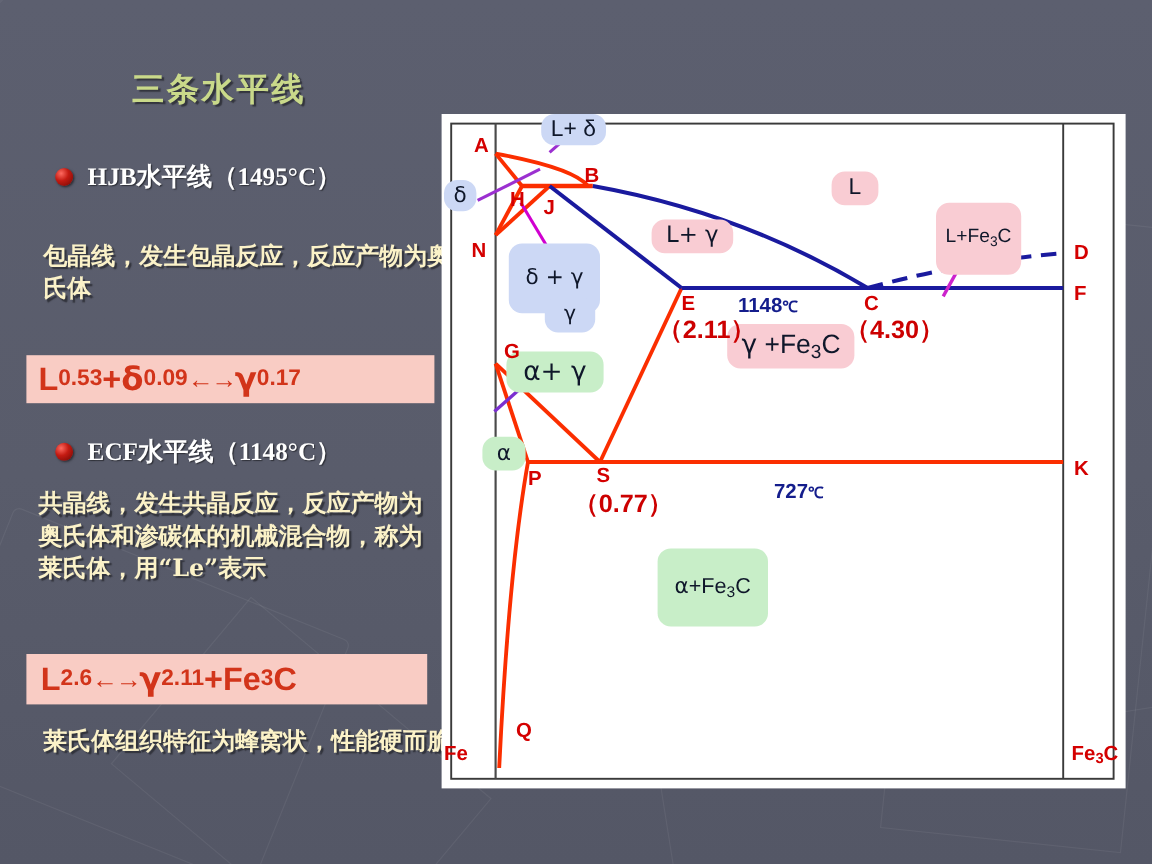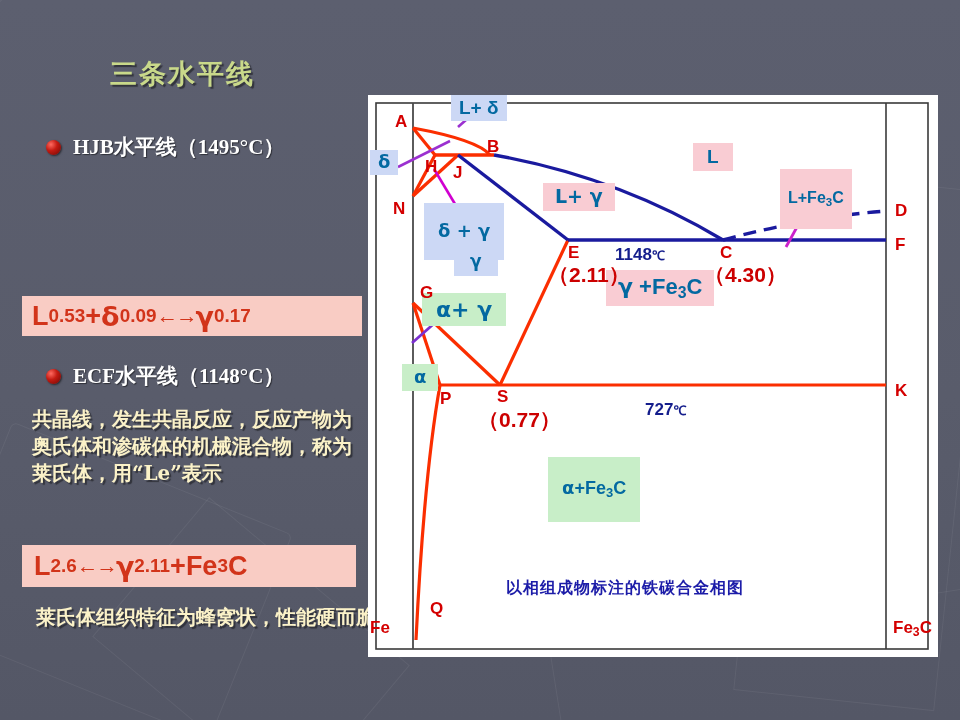--- a/index.html
+++ b/index.html
@@ -59,23 +59,23 @@
   }
   .eq1{left:22px;top:296px;width:330px;height:40px;font-size:27px;padding-left:10px;}
   .eq2{left:22px;top:545px;width:322px;height:42px;font-size:27px;padding-left:12px;}
   .sub{font-size:0.70em;vertical-align:-0.22em;}
   .arrw{font-size:0.80em;letter-spacing:-2px;}
 
   
   #panel{position:absolute;left:368px;top:95px;width:570px;height:562px;background:#ffffff;}
   #panel svg{position:absolute;left:0;top:0;}
   .phlabel{
-    position:absolute;font-weight:bold;color:#0369a1;
+    position:absolute;font-weight:normal;color:#0f172a;
     font-family:"Liberation Sans", sans-serif;
-    padding:2px 8px;white-space:nowrap;line-height:1.15;
+    padding:2px 8px;white-space:nowrap;line-height:1.15;border-radius:11px;
   }
   .bgblue{background:#ccd8f5;}
   .bgpink{background:#f9ccd3;}
   .bggreen{background:#c8eec8;}
   .ptlabel{
     position:absolute;color:#d40000;font-weight:bold;
     font-family:"Liberation Sans", sans-serif;font-size:17px;white-space:nowrap;
   }
   .conc{position:absolute;color:#cc0000;font-weight:bold;font-size:21px;
     font-family:"Liberation Sans", sans-serif;white-space:nowrap;text-align:center;}
@@ -96,20 +96,21 @@
   <div class="wm wm3"></div>
   <div class="wm wm4"></div>
 
   <div class="title">三条水平线</div>
 
   <div class="bullet-row" style="left:46px;top:133px;">
     <span class="bullet-dot"></span>
     <span class="bullet-text">HJB水平线（1495°C）</span>
   </div>
 
+  <div class="para" style="left:36px;top:200px;">包晶线，发生包晶反应，反应产物为奥氏体</div>
 
   <div class="eqbox eq1">
     <span>L</span>
       <span class="sub">0.53</span>
       <span>+</span>
       <span class="gk">δ</span>
       <span class="sub">0.09</span>
       <span class="arrw">←→</span>
       <span class="gk">γ</span>
       <span class="sub">0.17</span>
@@ -234,21 +235,20 @@
     <div class="conc" style="left:336px;top:166px;">（4.30）</div>
     <div class="conc" style="left:110px;top:311px;">（0.77）</div>
 
     <div class="temp" style="left:247px;top:150px;">
       <span>1148</span><span class="deg">℃</span>
     </div>
     <div class="temp" style="left:277px;top:305px;">
       <span>727</span><span class="deg">℃</span>
     </div>
 
-    <div class="caption" style="left:138px;top:483px;">以相组成物标注的铁碳合金相图</div>
   </div>
 
   <div class="ptlabel" style="left:370px;top:618px;">Fe</div>
   <div class="ptlabel" style="left:893px;top:618px;">
     Fe<span style="font-size:0.72em;vertical-align:-0.25em;">3</span>C
   </div>
 
 </div>
 
 </body></html>

